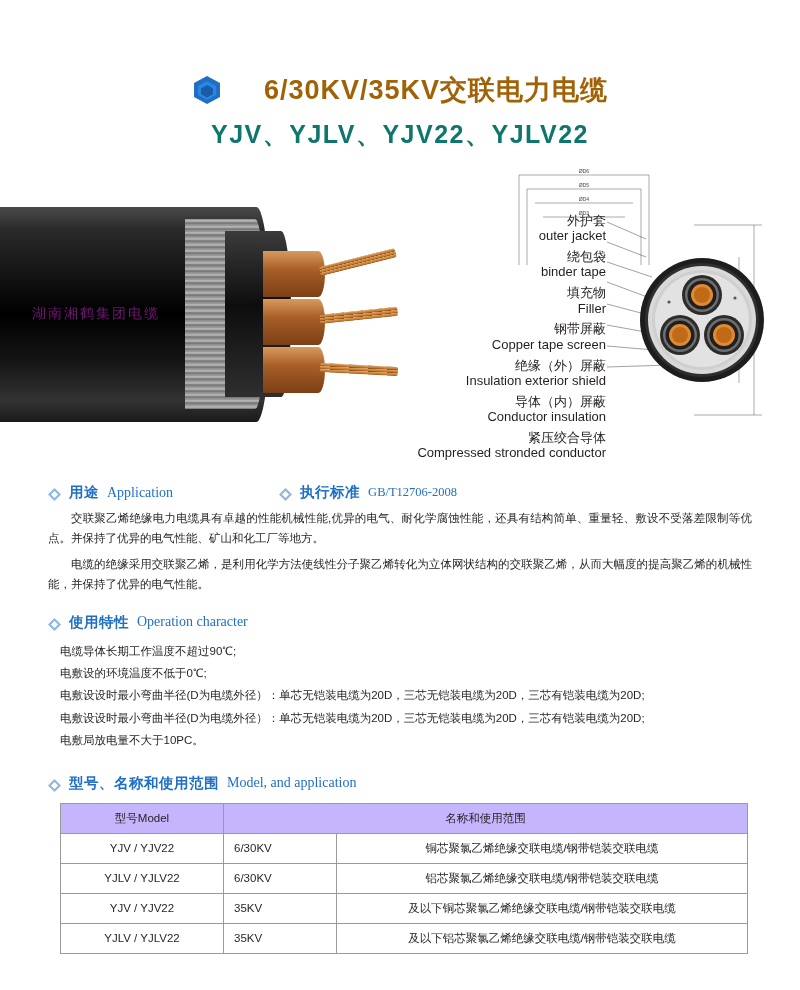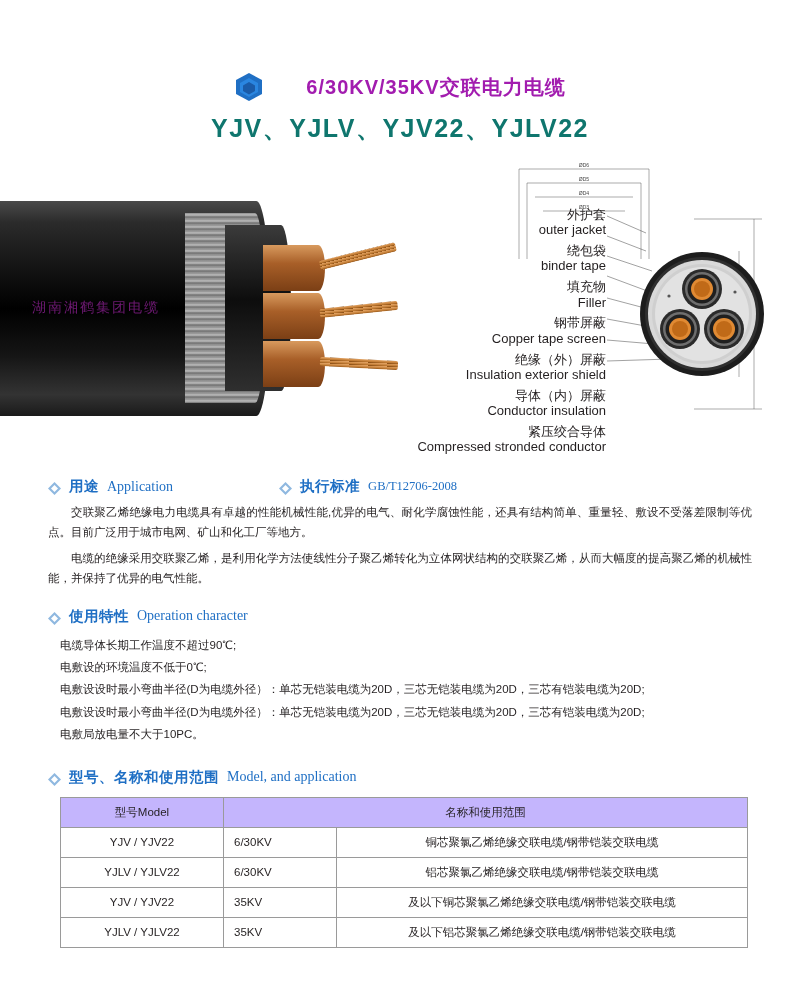--- a/index.html
+++ b/index.html
@@ -33,24 +33,24 @@
     height: 30px;
     position: relative;
     flex: none;
   }
   .hex-logo .hex {
     position: absolute;
     left: 0; top: 0;
     width: 30px; height: 30px;
   }
   .main-title {
-    font-size: 20px;
+    font-size: 27px;
     letter-spacing: 1px;
     font-weight: 700;
-    color: #a21caf;
+    color: #a16207;
     white-space: nowrap;
     margin-left: 28px;
   }
   .sub-title {
     margin-top: 10px;
     font-size: 25px;
     font-weight: 700;
     color: #0f766e;
     letter-spacing: 1.5px;
     text-align: center;
@@ -393,21 +393,21 @@
         <svg width="13" height="13" viewBox="0 0 13 13" xmlns="http://www.w3.org/2000/svg">
           <polygon points="6.5,0 13,6.5 6.5,13 0,6.5" fill="#8fb8e0"></polygon>
           <polygon points="6.5,3 10,6.5 6.5,10 3,6.5" fill="#ffffff"></polygon>
         </svg>
       </span>
       <span class="sec-cn">执行标准</span>
       <span class="sec-note">GB/T12706-2008</span>
     </div>
   </div>
 
-  <p class="body">交联聚乙烯绝缘电力电缆具有卓越的性能机械性能,优异的电气、耐化学腐蚀性能，还具有结构简单、重量轻、敷设不受落差限制等优点。目前广泛用于城市电网、矿山和化工厂等地方。</p>
+  <p class="body">交联聚乙烯绝缘电力电缆具有卓越的性能机械性能,优异的电气、耐化学腐蚀性能，还具有结构简单、重量轻、敷设不受落差限制等优点。并保持了优异的电气性能、矿山和化工厂等地方。</p>
   <p class="body">电缆的绝缘采用交联聚乙烯，是利用化学方法使线性分子聚乙烯转化为立体网状结构的交联聚乙烯，从而大幅度的提高聚乙烯的机械性能，并保持了优异的电气性能。</p>
 
   <div class="sec-head">
     <span class="diamond">
       <svg width="13" height="13" viewBox="0 0 13 13" xmlns="http://www.w3.org/2000/svg">
         <polygon points="6.5,0 13,6.5 6.5,13 0,6.5" fill="#8fb8e0"></polygon>
         <polygon points="6.5,3 10,6.5 6.5,10 3,6.5" fill="#ffffff"></polygon>
       </svg>
     </span>
     <span class="sec-cn">使用特性</span>

